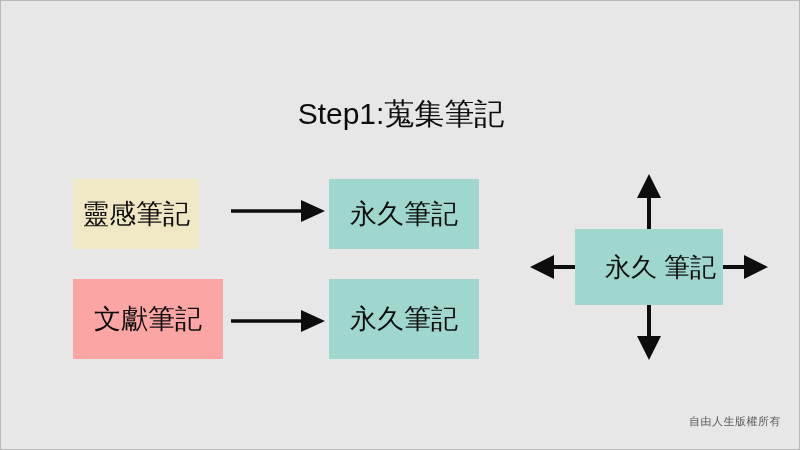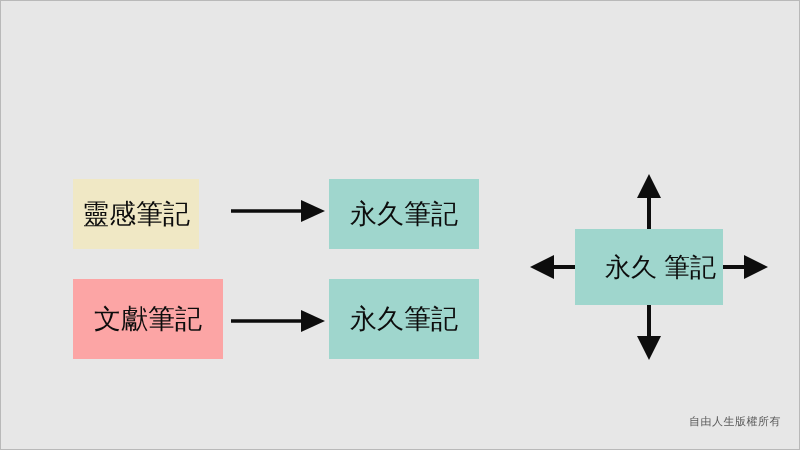--- a/index.html
+++ b/index.html
@@ -118,20 +118,21 @@
     letter-spacing: 0.5px;
     white-space: nowrap;
   }
 </style>
 </head>
 <body>
 
 <div id="slide">
 
   <div class="headings">
+    <div class="heading">Step1:蒐集筆記</div>
   </div>
 
   <div class="note-box" id="box-inspiration">靈感筆記</div>
 
   <div class="note-box" id="box-literature">文獻筆記</div>
 
   <div class="note-box" id="box-permanent-1">永久筆記</div>
 
   <div class="note-box" id="box-permanent-2">永久筆記</div>
 

